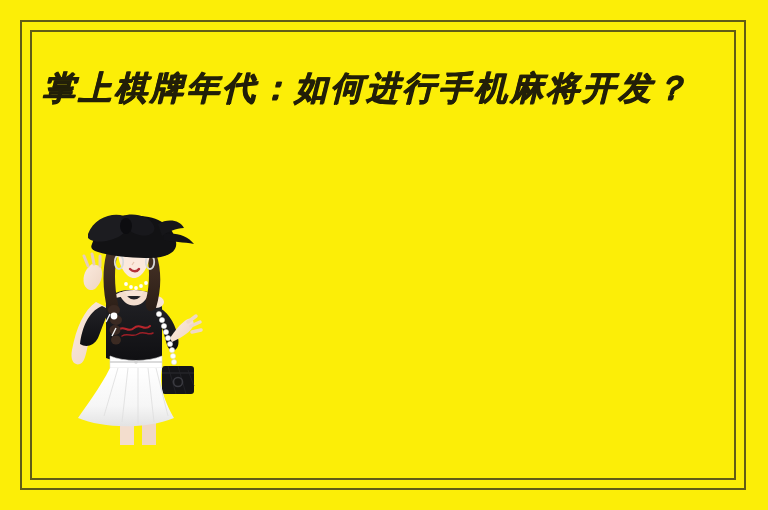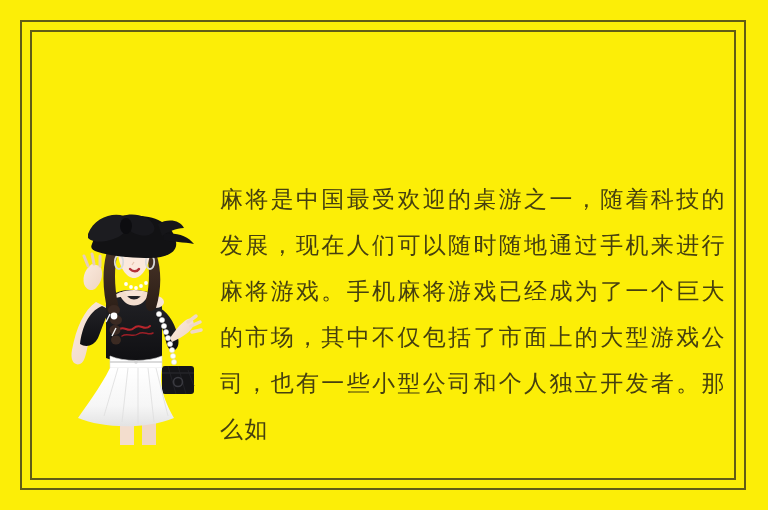--- a/index.html
+++ b/index.html
@@ -85,24 +85,22 @@
   .figure svg { display: block; width: 100%; height: 100%; }
 </style>
 </head>
 <body>
 
 <div id="poster">
 
   <div class="frame-outer"></div>
   <div class="frame-inner"></div>
 
-
-  <div class="body-col">
-    <p>麻将是中国最受欢迎的桌游之一，随着科技的发展，现在人们可以随时随地通过手机来进行麻将游戏。手机麻将游戏已经成为了一个巨大的市场，其中不仅包括了市面上的大型游戏公司，也有一些小型公司和个人独立开发者。那么如</p>
-  </div>
+  <div class="title">掌上棋牌年代：如何进行手机麻将开发？</div>
+
 
   <div class="figure">
     <svg viewBox="0 0 150 235" xmlns="http://www.w3.org/2000/svg">
       <defs>
         <linearGradient id="skirtG" x1="0" y1="0" x2="0" y2="1">
           <stop offset="0" stop-color="#ffffff"></stop>
           <stop offset="0.65" stop-color="#f6f6f6"></stop>
           <stop offset="1" stop-color="#e3e3e3"></stop>
         </linearGradient>
         <linearGradient id="skinG" x1="0" y1="0" x2="1" y2="1">

